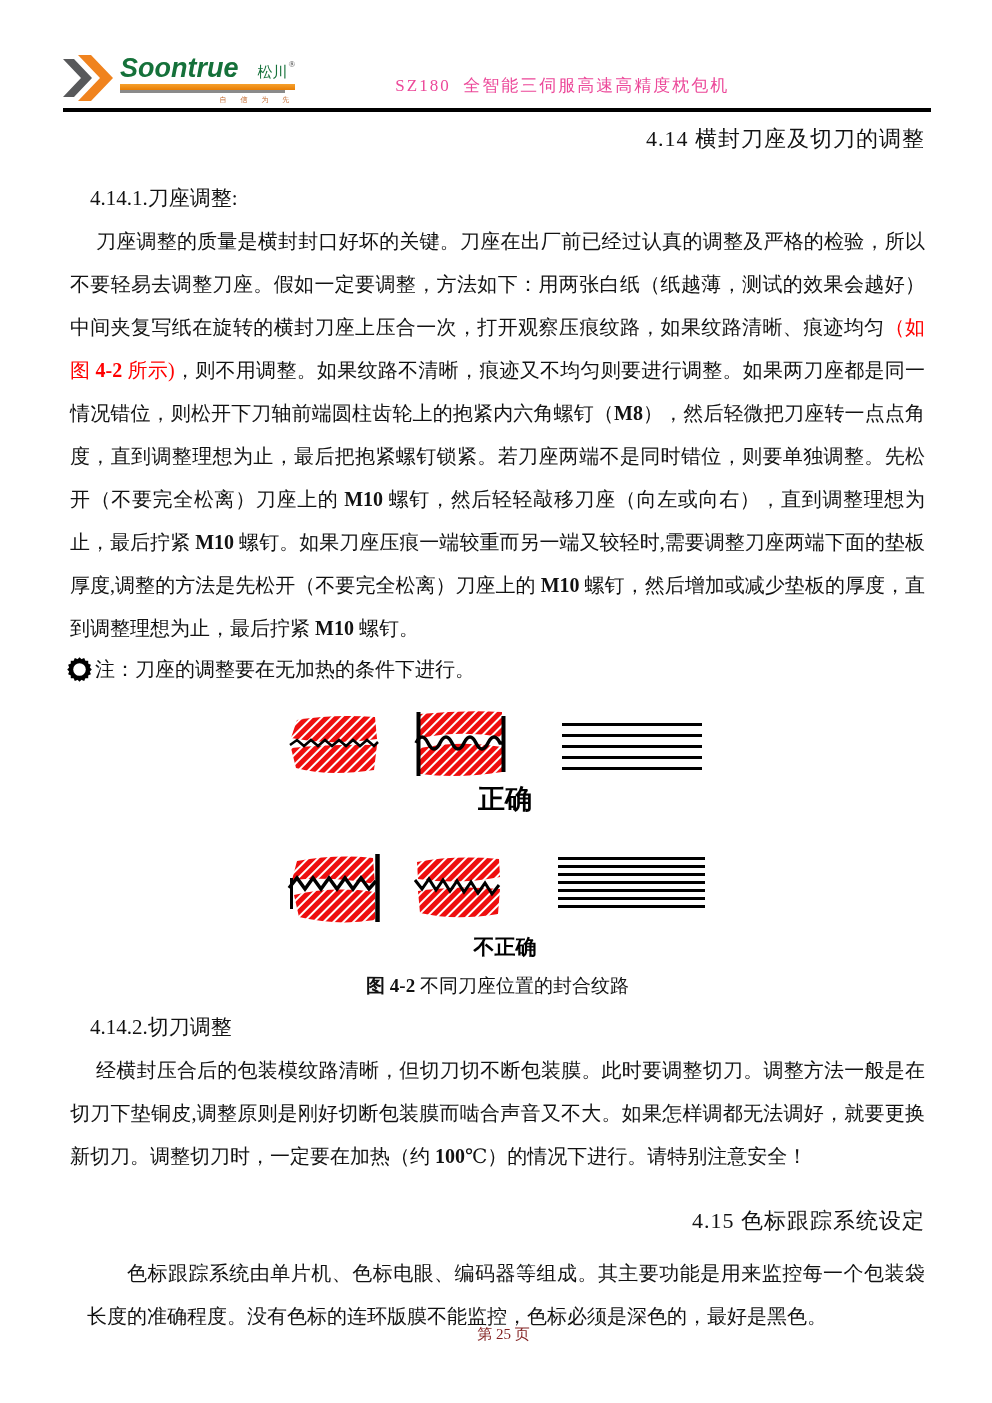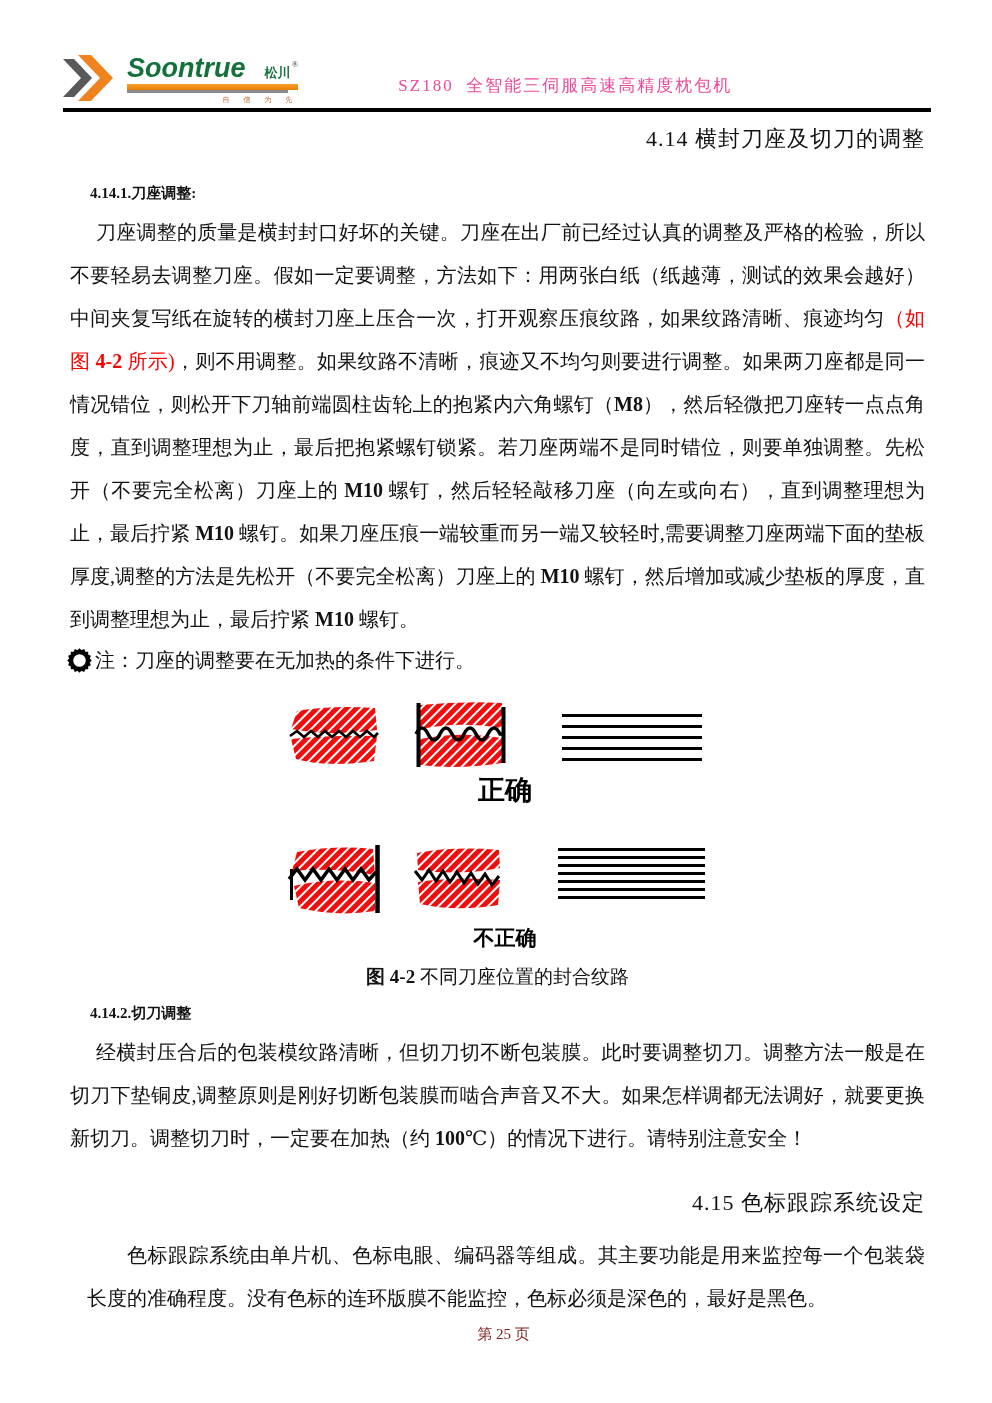--- a/index.html
+++ b/index.html
@@ -11,46 +11,46 @@
     color:#121212;
     overflow:hidden;
   }
   
   .header{
     display:flex;align-items:flex-end;
     margin:0 61px 0 63px;
     padding-top:55px;padding-bottom:3px;
     border-bottom:4px solid #000;
   }
-  .logo{display:flex;align-items:flex-start;gap:12px;}
+  .logo{display:flex;align-items:flex-start;gap:5px;}
   .logo-text{display:flex;flex-direction:column;}
   .brand-row{display:flex;align-items:baseline;line-height:1;}
   .brand{
     font-family:"Liberation Sans","DejaVu Sans",sans-serif;
     font-style:italic;font-weight:bold;font-size:27px;color:#15713a;
   }
   .brand-cn{
     font-family:"Liberation Sans","DejaVu Sans",sans-serif;
-    font-size:13px;font-weight:bold;color:#15713a;margin-left:3px;padding-left:16px;
+    font-size:15px;font-weight:normal;color:#15713a;margin-left:3px;padding-left:16px;
   }
   .reg{font-size:9px;color:#444;position:relative;top:-10px;margin-left:1px;}
   .bar-orange{height:6px;background:linear-gradient(to bottom,#f6a12d,#e87e04);margin-top:2px;}
   .bar-gray{height:3px;background:#8a8a8a;width:94%;}
   .slogan{
     font-family:"Liberation Sans","DejaVu Sans",sans-serif;
     font-size:7px;color:#c0662a;letter-spacing:6px;text-align:right;margin-top:2px;
   }
   .doc-title{
     margin-left:100px;font-size:17px;letter-spacing:2px;
     padding-bottom:8px;white-space:pre;color:#ec4899;
   }
   
   .main{margin:0 67px 0 70px;}
   .h-section{font-size:22px;font-weight:normal;margin:12px 0 0 0;letter-spacing:1px;text-align:right;}
-  .h-sub{font-size:15px;font-weight:bold;margin:30px 0 0 20px;}
+  .h-sub{font-size:21px;font-weight:normal;margin:30px 0 0 20px;}
   .para{font-size:20px;line-height:43px;text-align:justify;text-indent:26px;margin:8px 0 0 0;}
   .red{color:#ff0000;}
   .bold{font-weight:bold;}
   .note-row{display:flex;align-items:center;margin:4px 0 0 -6px;font-size:20px;}
   
   .fig{position:relative;height:302px;margin-top:16px;}
   .fig svg{position:absolute;display:block;}
   .blade1{left:218px;top:12px;}
   .blade2{left:343px;top:6px;}
   .blade3{left:217px;top:150px;}

